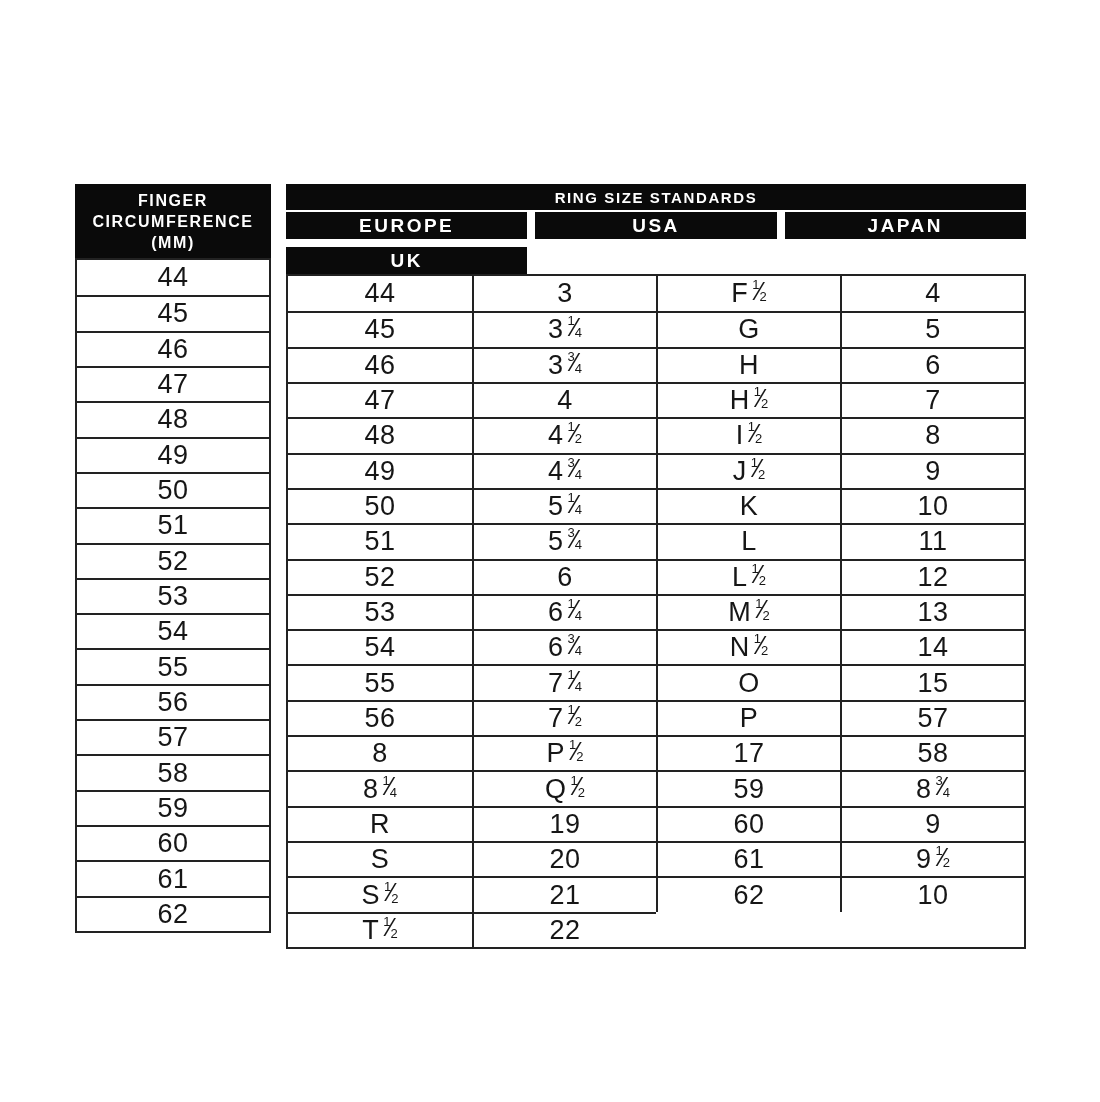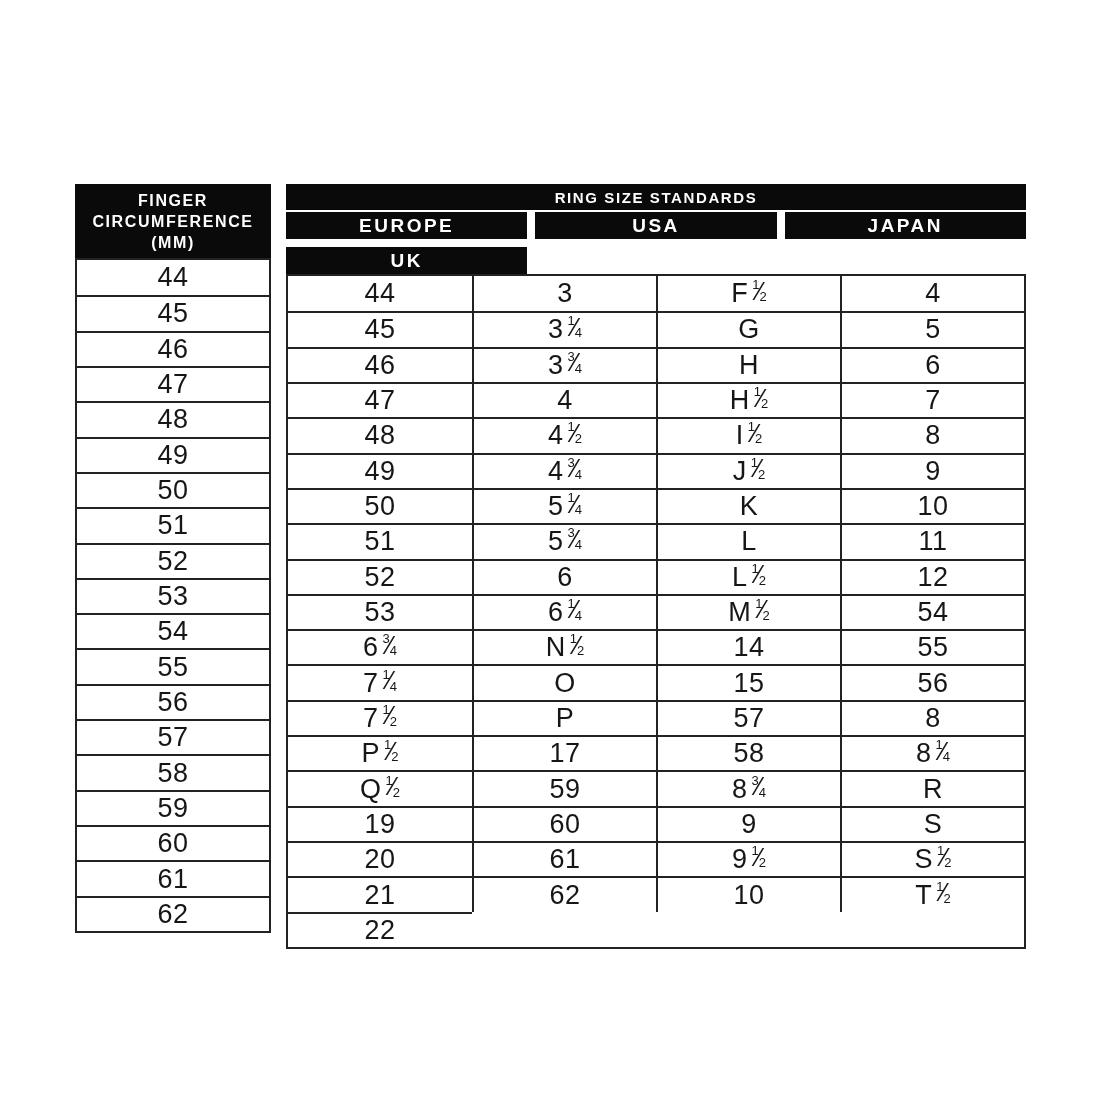--- a/index.html
+++ b/index.html
@@ -295,20 +295,21 @@
             </span>
           </div>
           <div class="rcell">
             <span>M</span>
             <span class="fr">
               <span class="n">1</span>
               <span class="s">⁄</span>
               <span class="d">2</span>
             </span>
           </div>
+          <div class="rcell">13</div>
           <div class="rcell">54</div>
           <div class="rcell">
             <span>6</span>
             <span class="fr">
               <span class="n">3</span>
               <span class="s">⁄</span>
               <span class="d">4</span>
             </span>
           </div>
           <div class="rcell">

